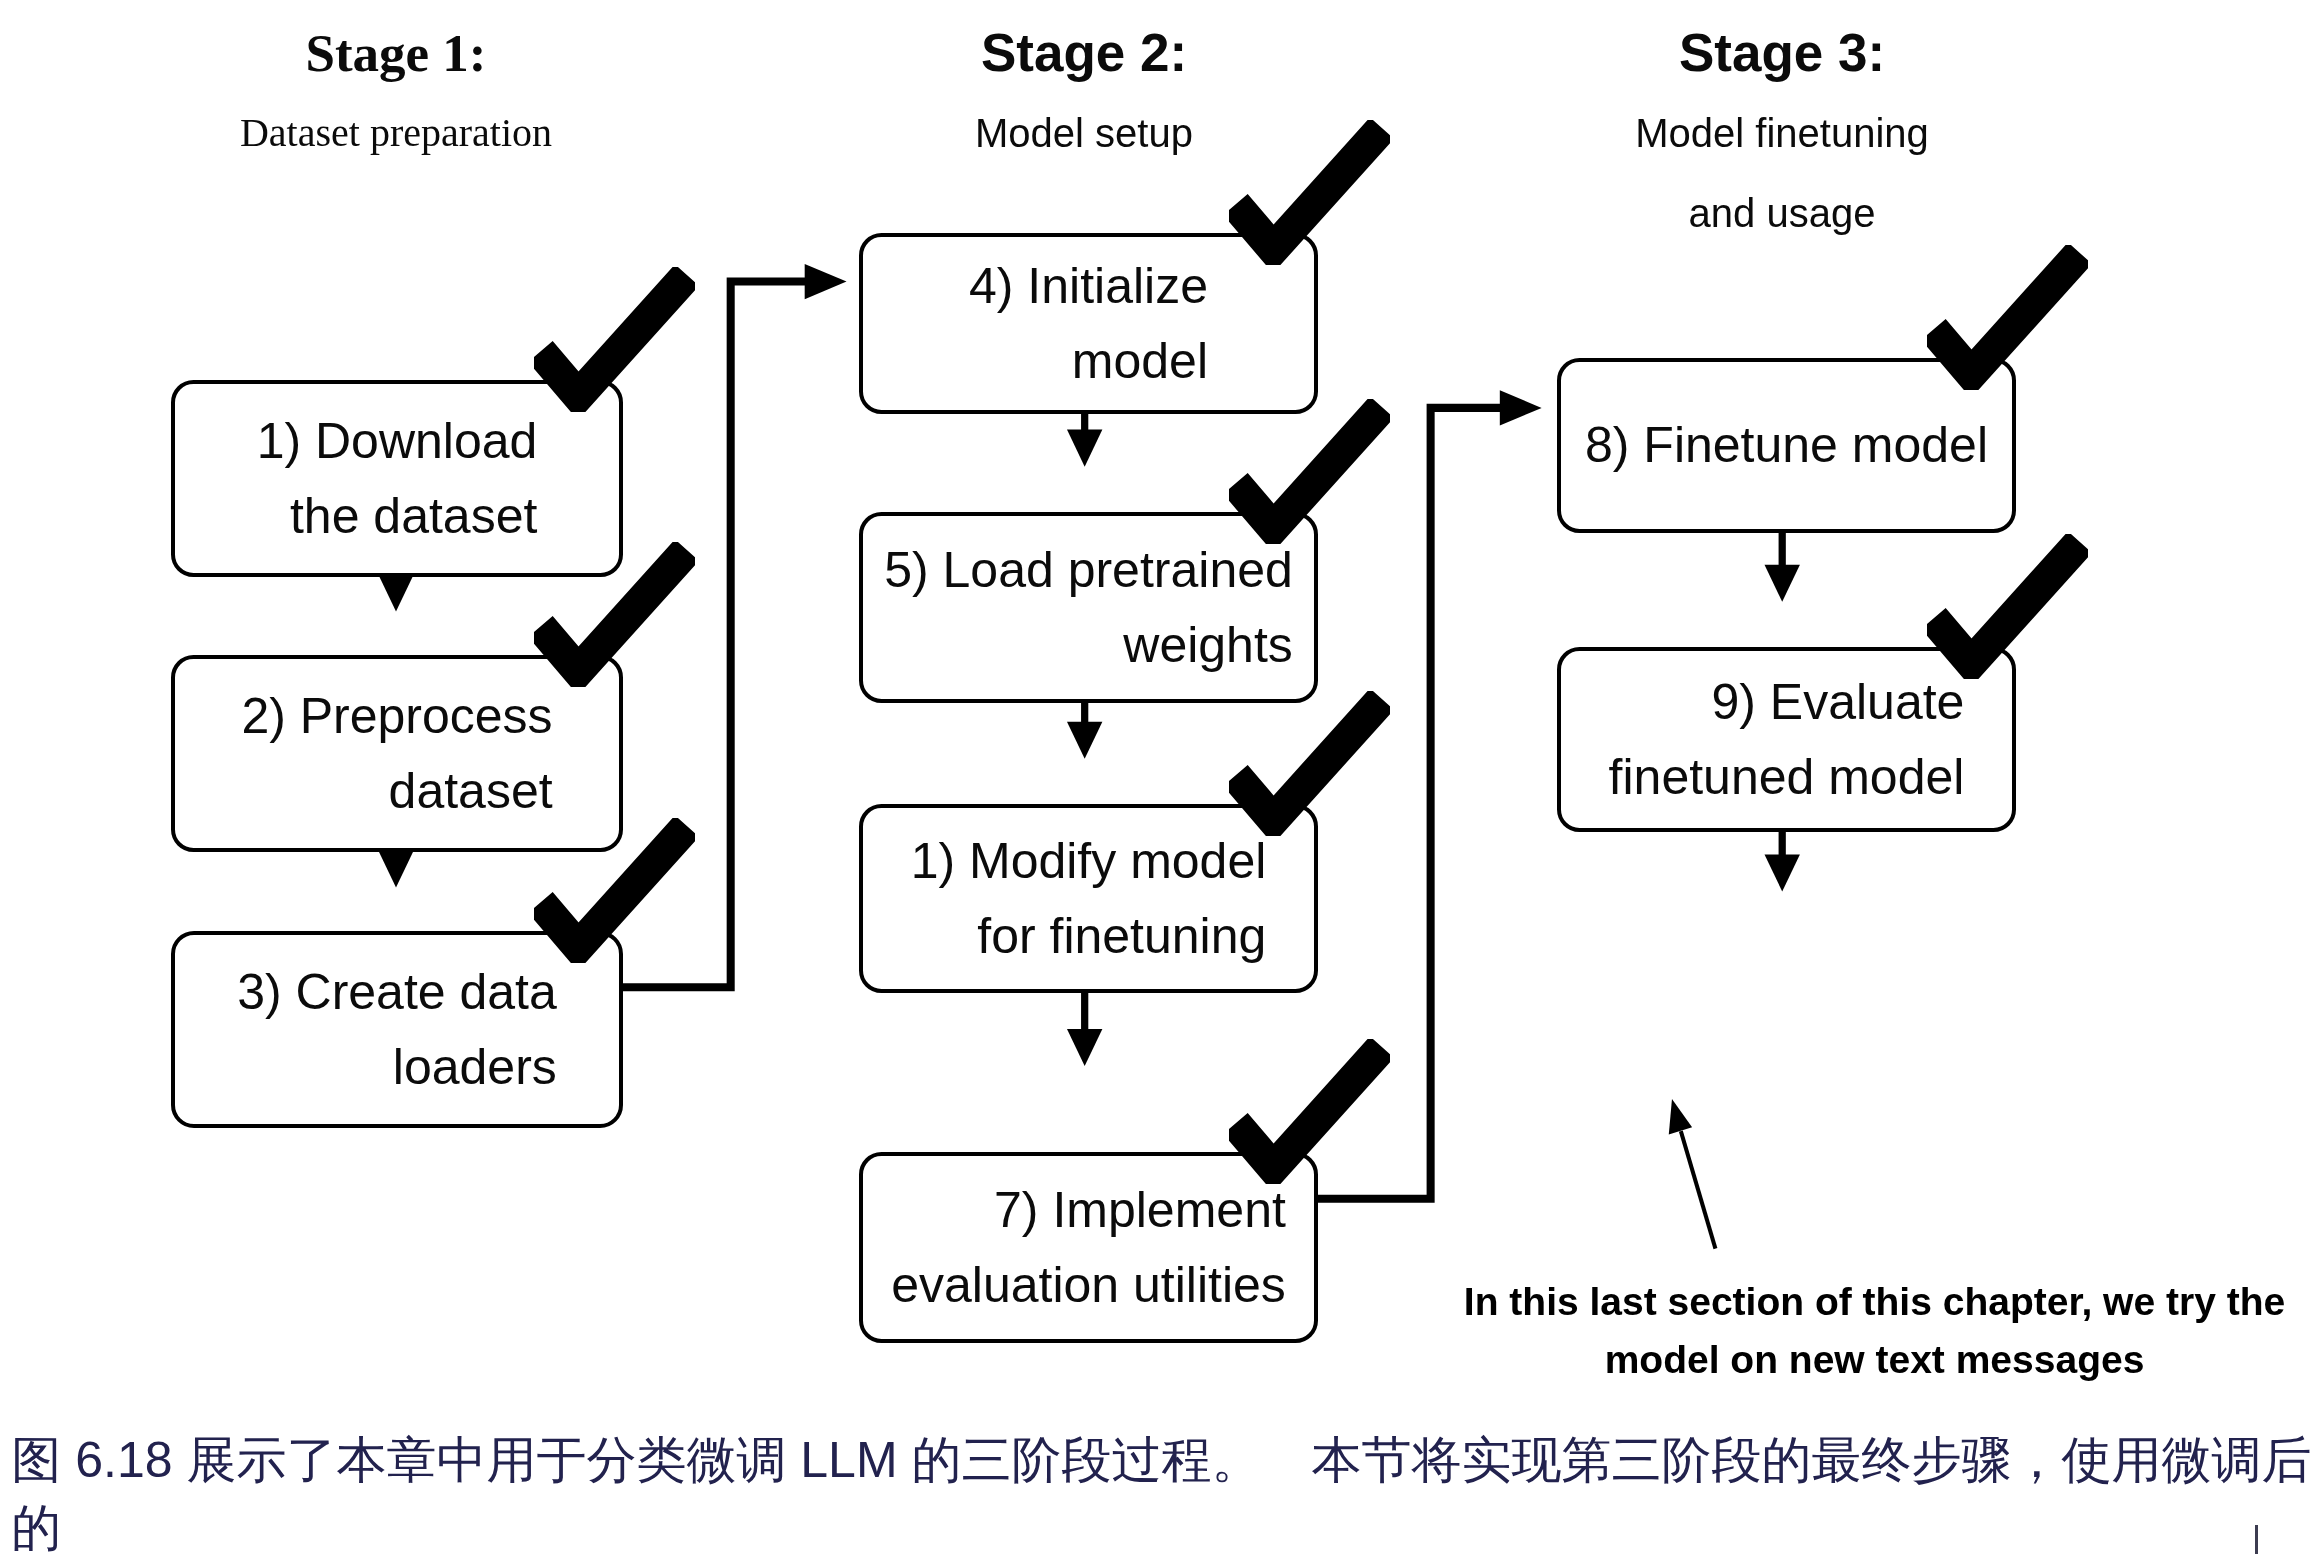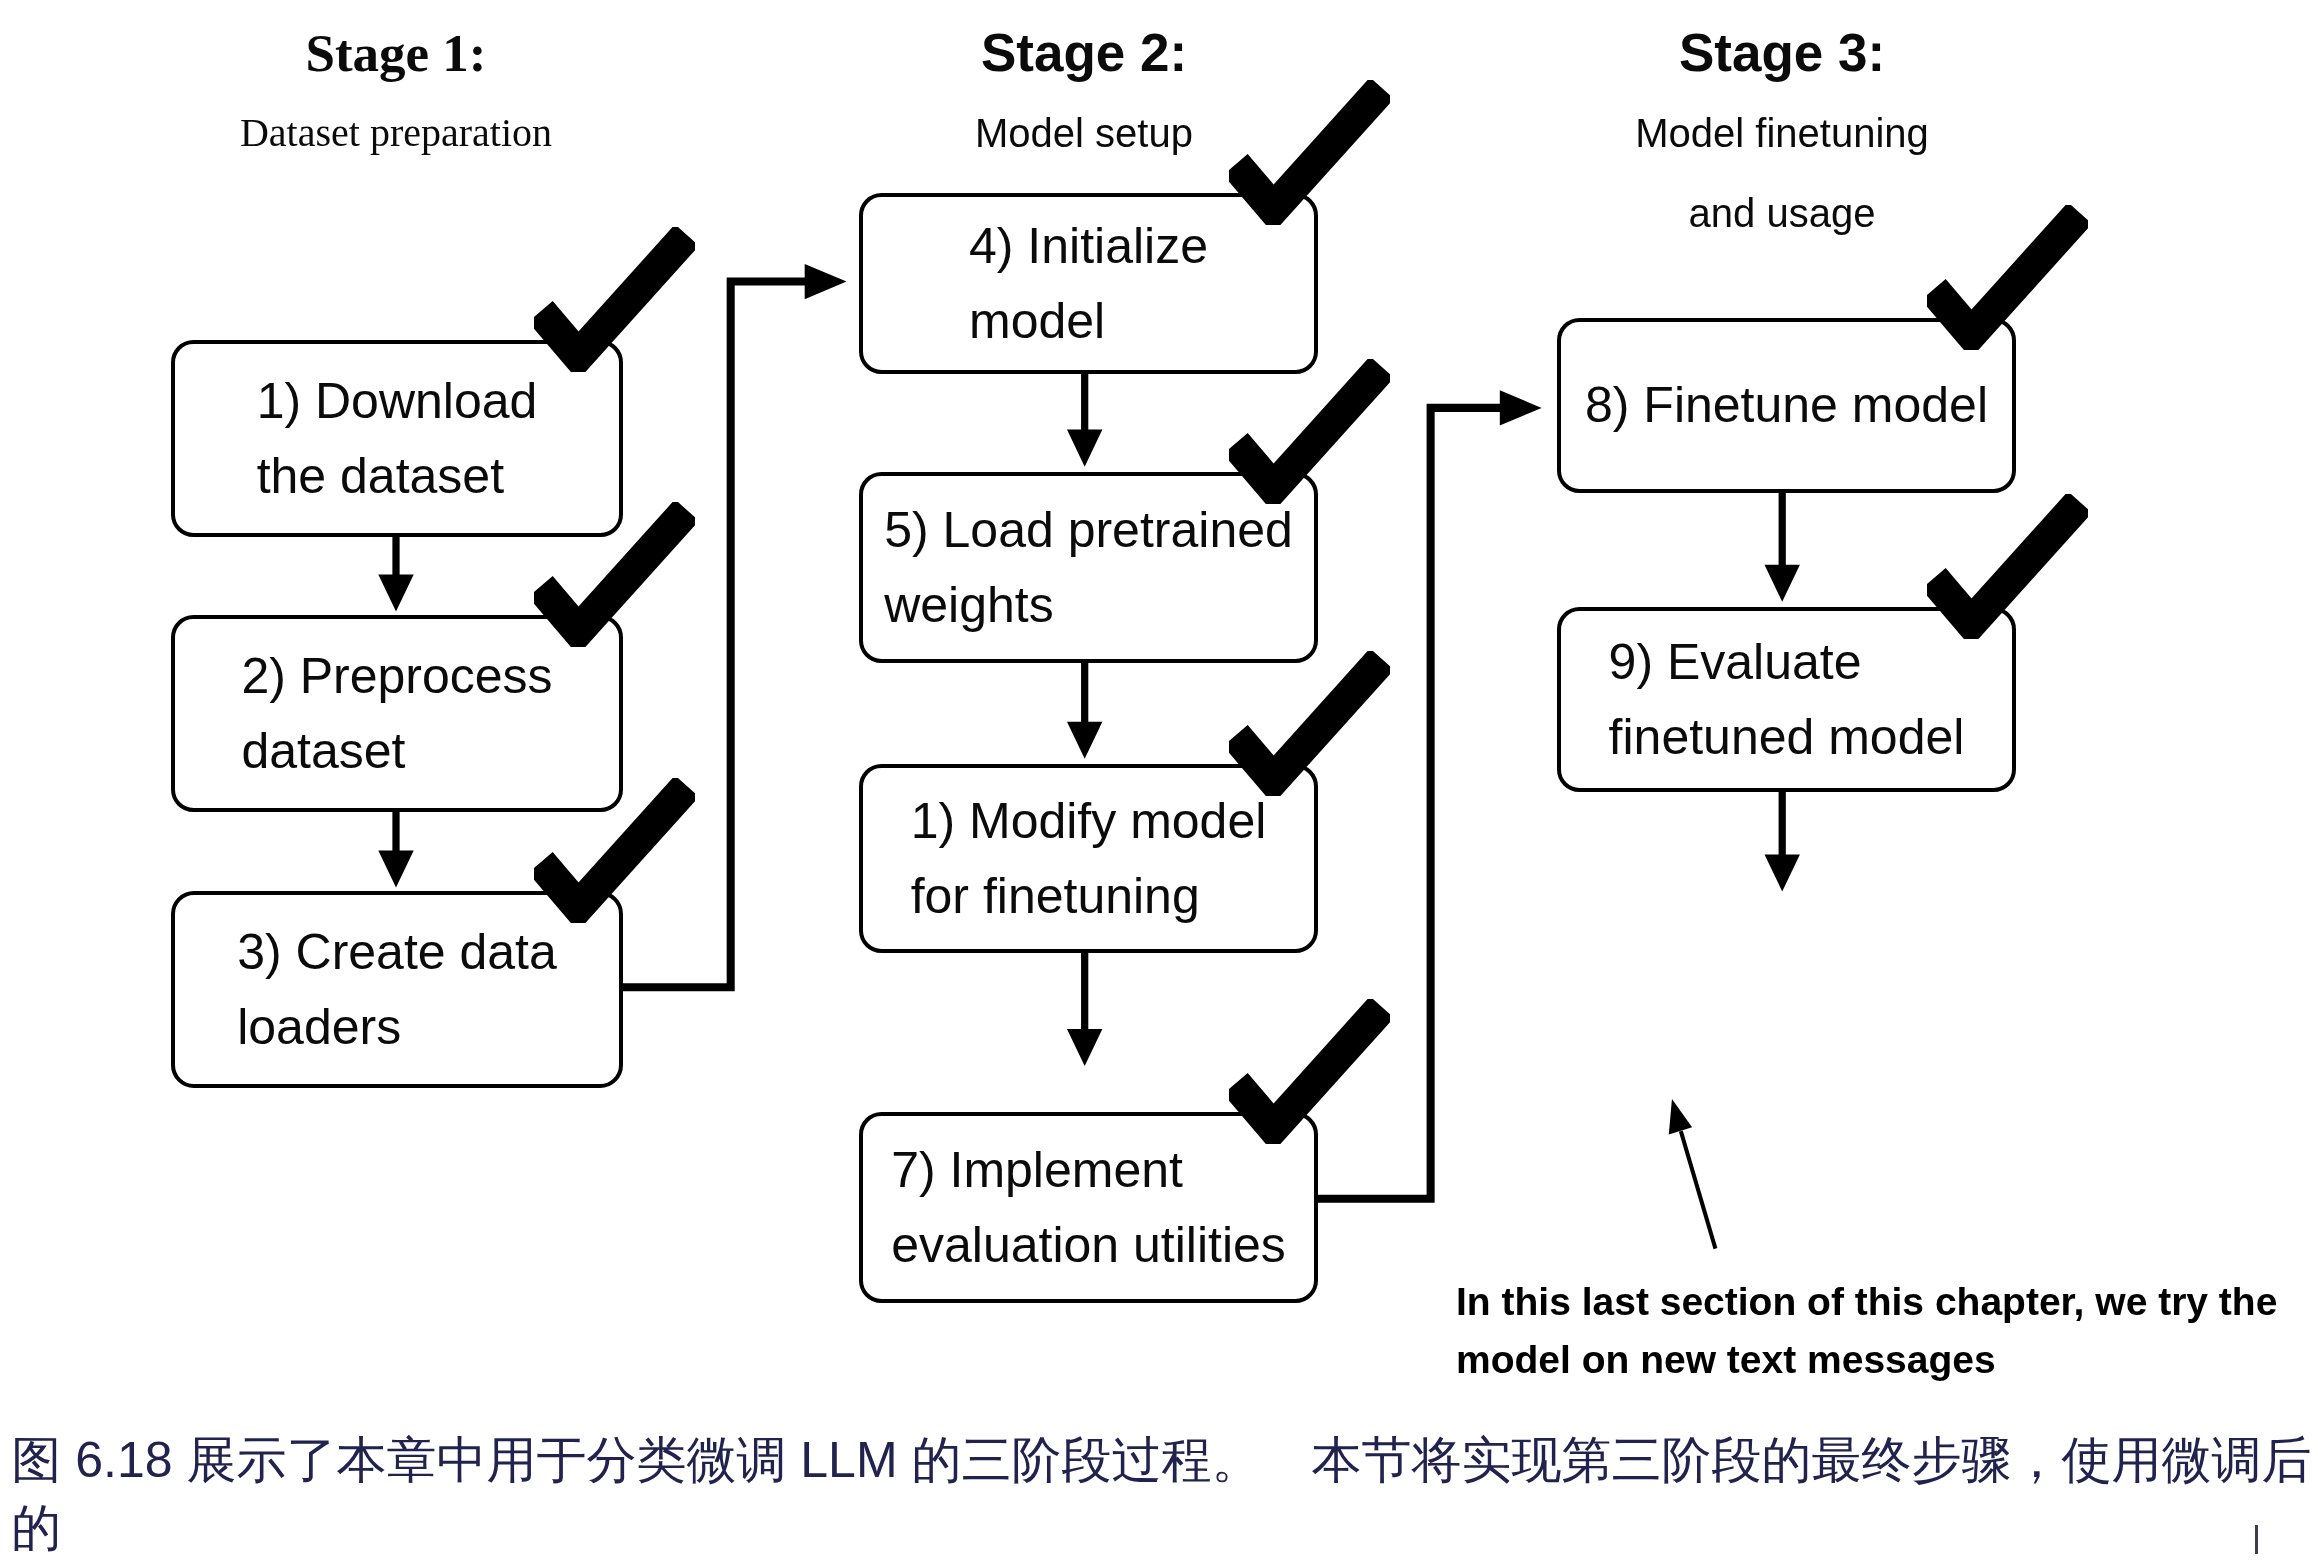--- a/index.html
+++ b/index.html
@@ -9,29 +9,29 @@
   }
   
   .connectors{position:absolute;left:0;top:0;width:2319px;height:1564px;z-index:0;}
   
   .stage-header{position:absolute;width:582px;text-align:center;z-index:2;}
   .stage-title{display:block;font-weight:bold;font-size:53px;line-height:80px;color:#0b0b0b;}
   .stage-subtitle{display:block;font-size:40px;line-height:80px;white-space:pre-line;color:#0b0b0b;}
   
   .box{
     position:absolute;background:#ffffff;border:4.8px solid #000000;border-radius:22.5px;
-    display:flex;align-items:center;justify-content:center;text-align:left;z-index:2;
+    display:flex;align-items:center;justify-content:center;text-align:right;z-index:2;margin-top:40px;
   }
   .box .label{font-size:50px;line-height:75px;white-space:pre;color:#0b0b0b;}
   .box-highlight{background:#cfe0f3;border-width:7.2px;}
   
   .check{position:absolute;top:-117px;right:-76px;width:161px;height:145px;z-index:3;pointer-events:none;}
   
   .annotation{
-    position:absolute;left:1456px;top:1273px;width:837px;z-index:2;
+    position:absolute;left:1456px;top:1273px;width:837px;text-align:center;z-index:2;
     font-weight:bold;font-size:39px;line-height:58px;white-space:pre-line;color:#000000;
   }
   
   .caption{
     position:absolute;left:11.3px;top:1426px;width:2301px;z-index:2;
     font-size:50px;line-height:68px;white-space:pre-line;color:#22224e;
   }
   .cursor{position:absolute;left:2255px;top:1525px;width:3.2px;height:29px;background:#3c3c50;z-index:2;}
 </style>
 </head>

